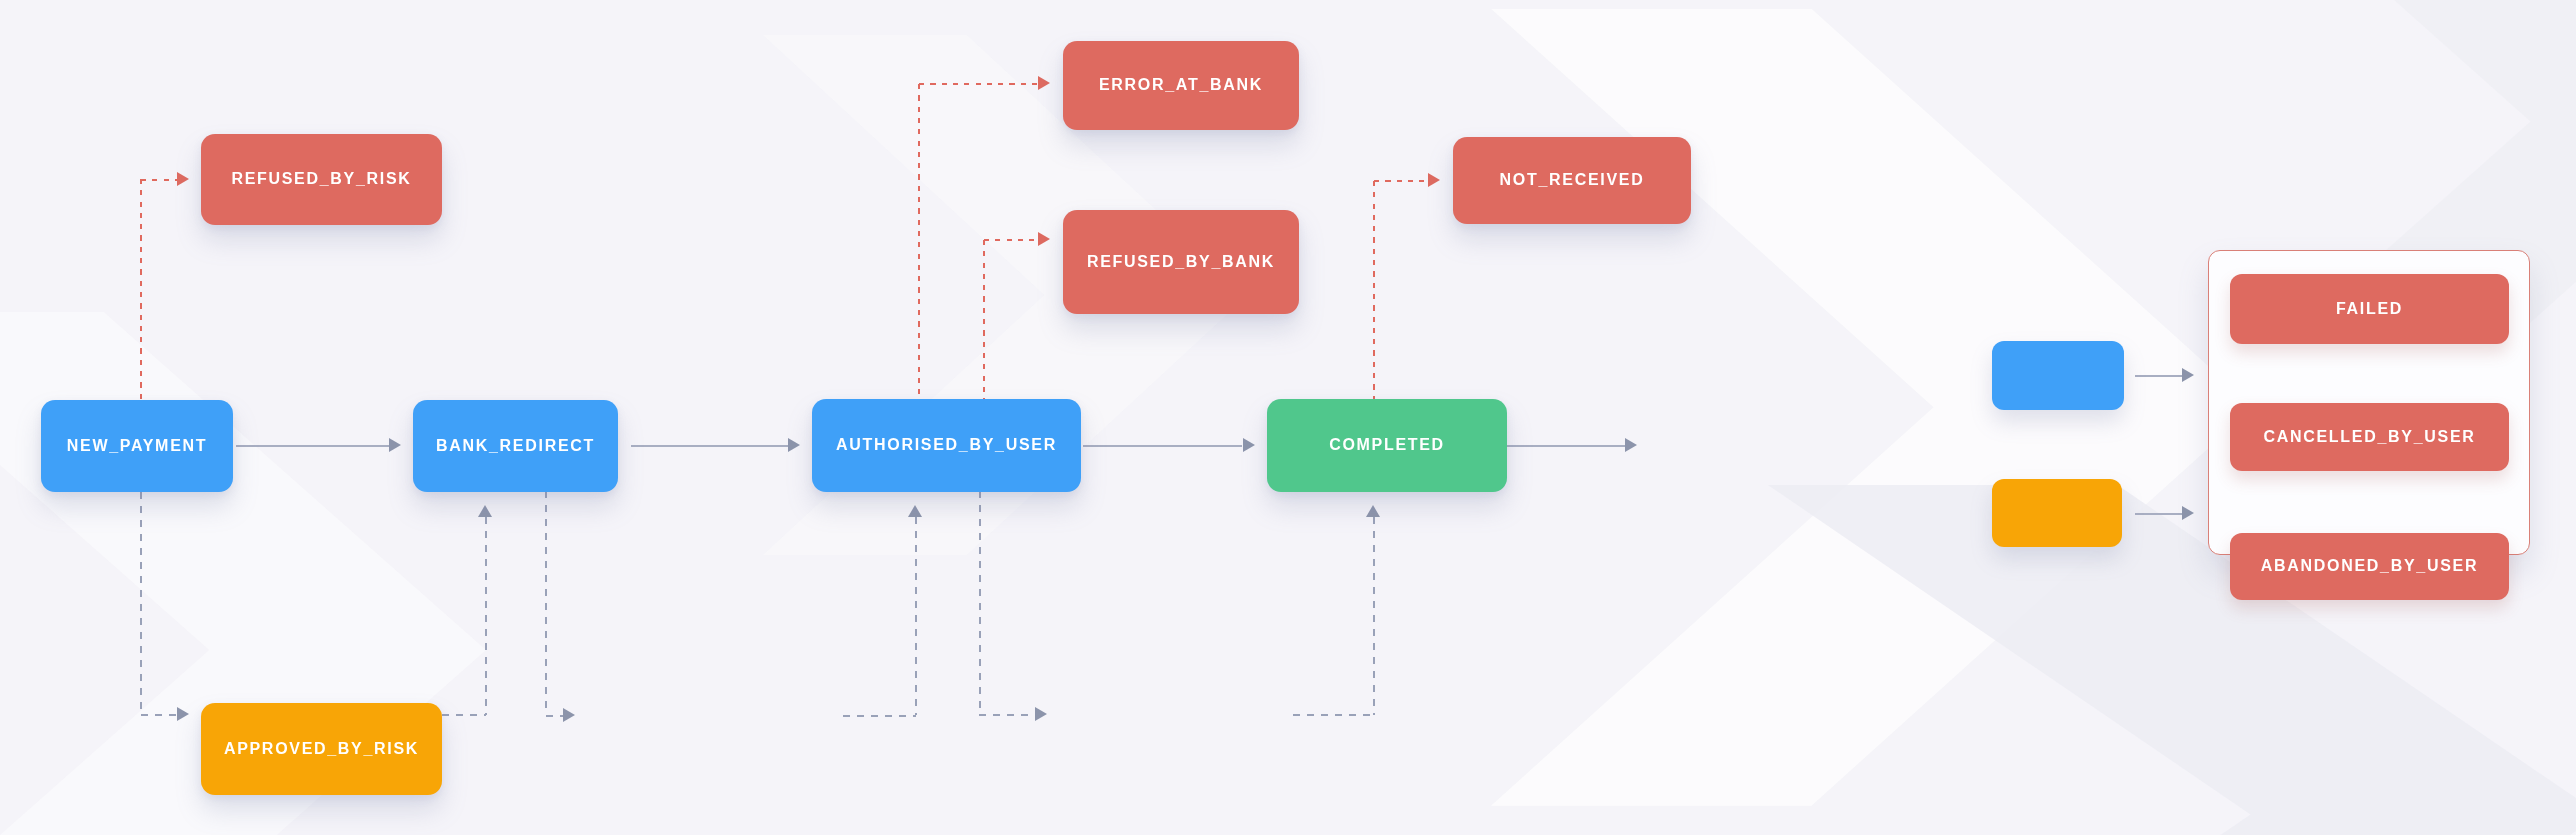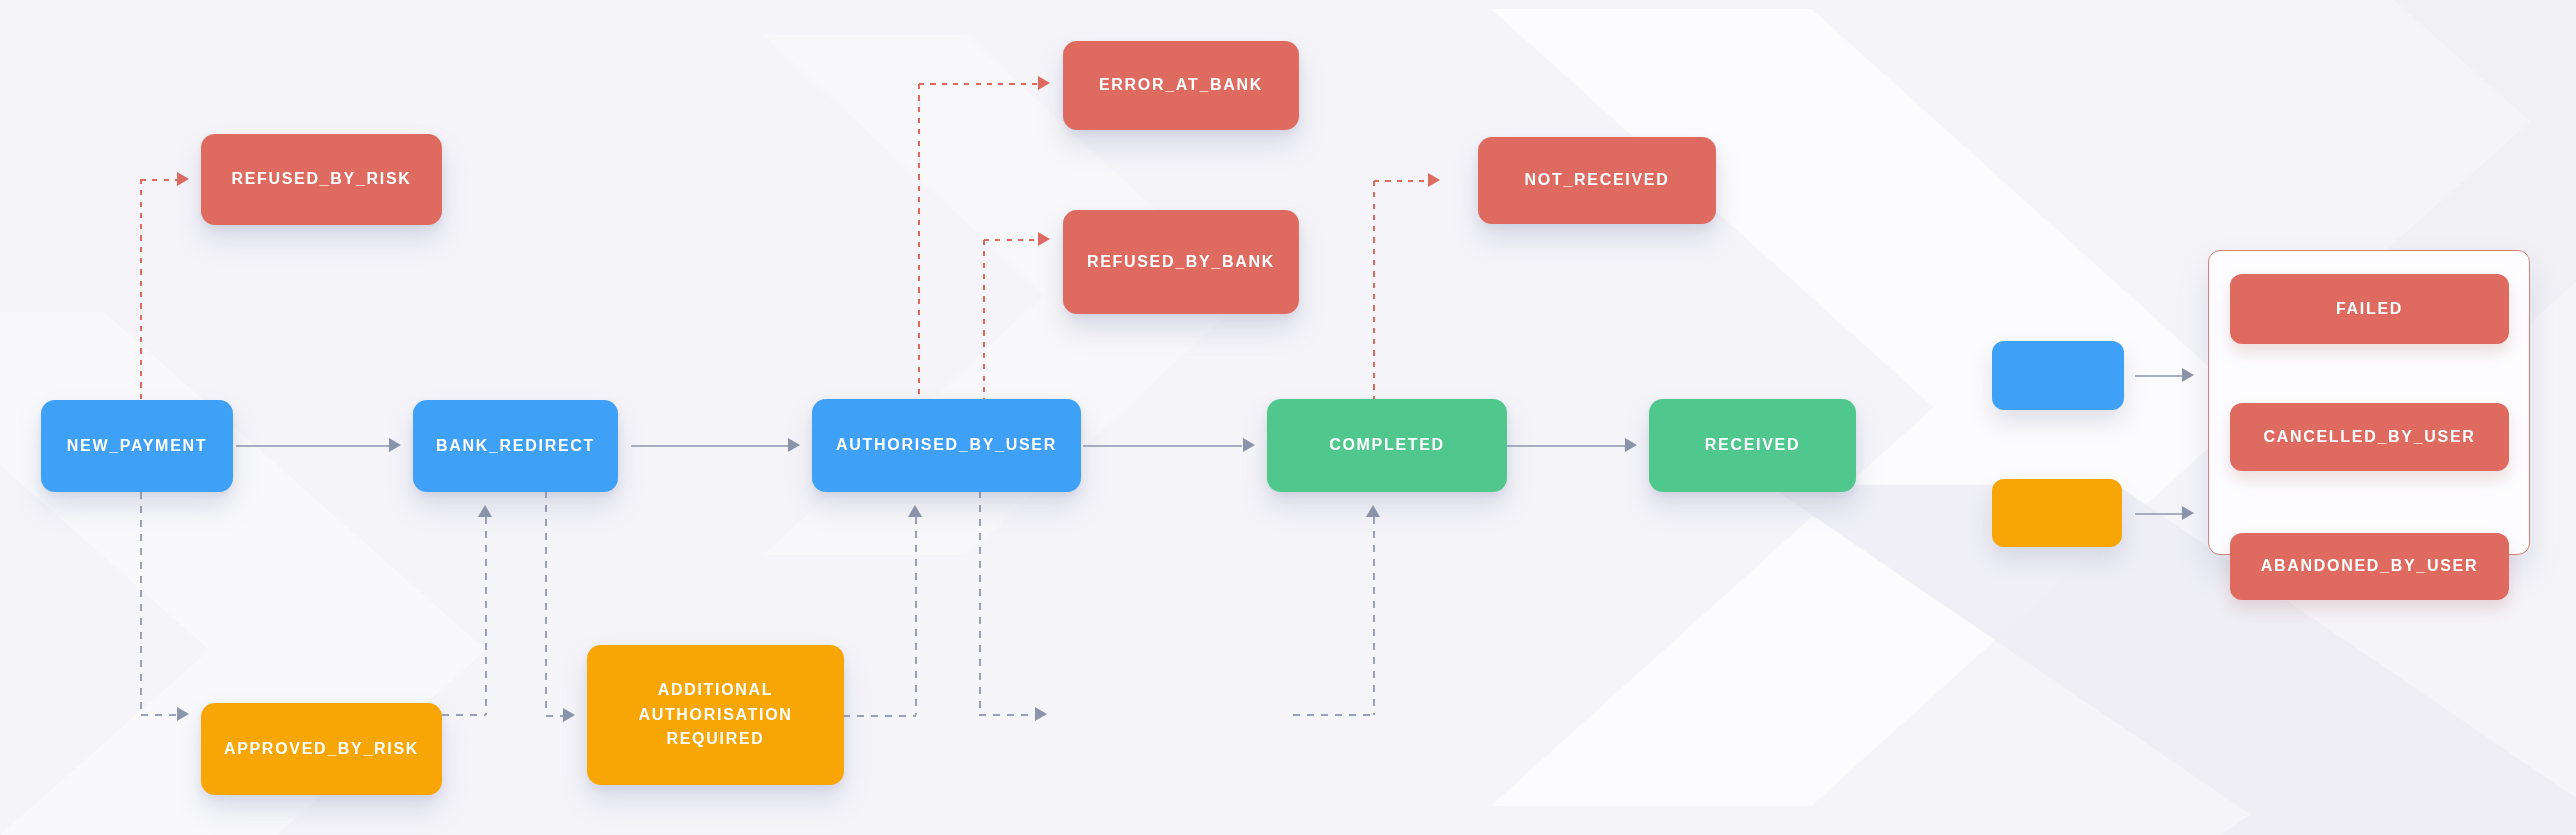--- a/index.html
+++ b/index.html
@@ -43,21 +43,21 @@
   .n-bank-redirect{left:413px;top:400px;width:205px;height:92px;}
   .n-authorised{left:812px;top:399px;width:269px;height:93px;}
   .n-completed{left:1267px;top:399px;width:240px;height:93px;}
   .n-received{left:1649px;top:399px;width:207px;height:93px;}
   .n-refused-risk{left:201px;top:134px;width:241px;height:91px;}
   .n-approved-risk{left:201px;top:669px;width:241px;height:92px;margin-top:34px;}
   .n-additional{left:587px;top:645px;width:257px;height:140px;padding:0 15.6px;box-sizing:border-box;}
   .n-error-bank{left:1063px;top:41px;width:236px;height:89px;}
   .n-refused-bank{left:1063px;top:198px;width:236px;height:104px;margin-top:12px;}
   .n-delayed-bank{left:1059px;top:669px;width:234px;height:92px;}
-  .n-not-received{left:1453px;top:137px;width:238px;height:87px;margin-left:25px;}
+  .n-not-received{left:1453px;top:137px;width:238px;height:87px;}
 
   
   .swatch{position:absolute;border-radius:12px;box-shadow:0 12px 21px rgba(124,134,170,.22);}
   .sw-blue{left:1992px;top:341px;width:132px;height:69px;background:#3FA0F8;}
   .sw-orange{left:1992px;top:479px;width:130px;height:68px;background:#F8A506;}
   .legend-panel{
     position:absolute;left:2208px;top:250px;width:322px;height:305px;
     background:#FDFDFF;border:0.9px solid #D98078;border-radius:12px;
     box-shadow:0 17.3px 31px rgba(124,134,170,.20);
     box-sizing:border-box;
@@ -142,24 +142,22 @@
 
   <div class="hl" style="left:2135px;top:375px;width:48px;"></div>
   <div class="ar" style="left:2182px;top:368px;"></div>
   <div class="hl" style="left:2135px;top:513px;width:48px;"></div>
   <div class="ar" style="left:2182px;top:506px;"></div>
 
   <div class="node blue n-new-payment">NEW_PAYMENT</div>
   <div class="node blue n-bank-redirect">BANK_REDIRECT</div>
   <div class="node blue n-authorised">AUTHORISED_BY_USER</div>
   <div class="node green n-completed">COMPLETED</div>
-  <div class="node green n-received">RECEIVED</div>
   <div class="node red n-refused-risk">REFUSED_BY_RISK</div>
   <div class="node orange n-approved-risk">APPROVED_BY_RISK</div>
-  <div class="node orange n-additional">ADDITIONAL AUTHORISATION REQUIRED</div>
   <div class="node red n-error-bank">ERROR_AT_BANK</div>
   <div class="node red n-refused-bank">REFUSED_BY_BANK</div>
   <div class="node red n-not-received">NOT_RECEIVED</div>
 
   <div class="swatch sw-blue"></div>
   <div class="swatch sw-orange"></div>
 
   <div class="legend-panel">
     <div class="node red p-failed">FAILED</div>
     <div class="node red p-cancelled">CANCELLED_BY_USER</div>

